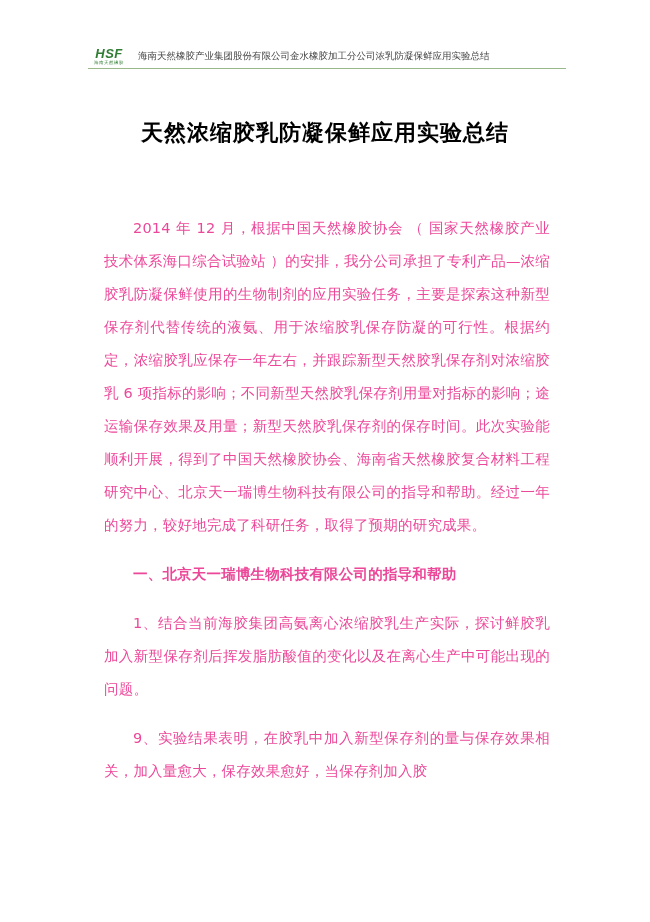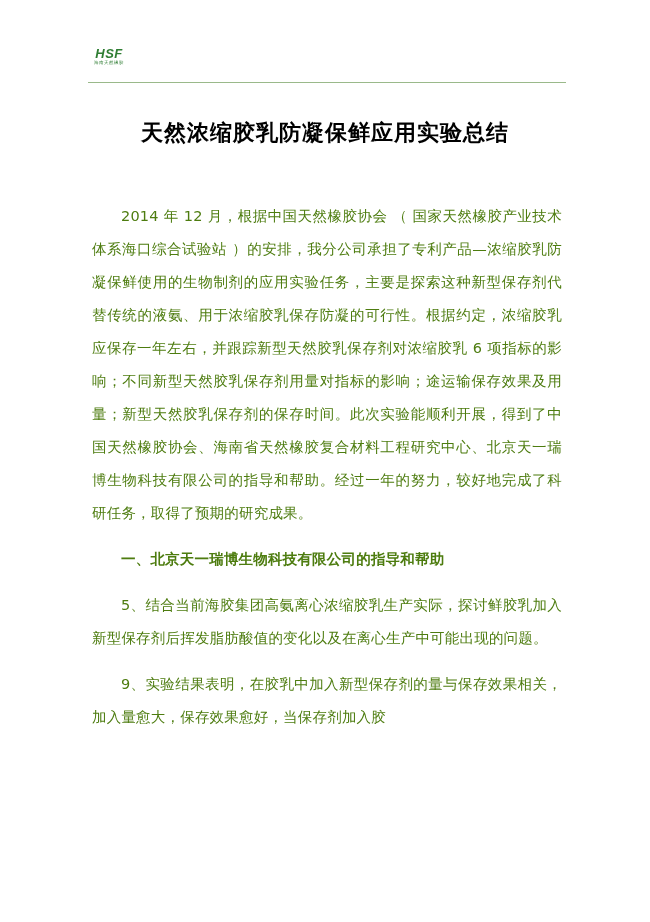--- a/index.html
+++ b/index.html
@@ -24,21 +24,21 @@
 
   
   .header {
     position: absolute;
     left: 88px;
     top: 44px;
     width: 478px;
     display: flex;
     align-items: center;
     gap: 8px;
-    padding-bottom: 14px;
+    padding-bottom: 0;
     border-bottom: 1px solid #9ab98a;
   }
   .logo {
     width: 42px;
     height: 24px;
     background: #ffffff;
     display: flex;
     flex-direction: column;
     align-items: center;
     justify-content: center;
@@ -87,23 +87,23 @@
   .body-area {
     position: absolute;
     left: 88px;
     top: 196px;
     width: 478px;
   }
   .para {
     font-family: "DejaVu Sans", "Liberation Sans", sans-serif;
     font-size: 14.5px;
     line-height: 33px;
-    color: #4d7c0f;
+    color: #ec4899;
     text-align: justify;
-    margin: 4px;
+    margin: 16px;
     letter-spacing: 0.2px;
   }
   .para + .para {
     margin-top: 13px;
   }
   .indent {
     text-indent: 2em;
   }
   .section-head {
     font-weight: bold;
@@ -112,24 +112,25 @@
 </head>
 <body>
 
 <div class="page">
 
   <div class="header">
     <div class="logo">
       <div class="logo-main">HSF</div>
       <div class="logo-sub">海南天然橡胶</div>
     </div>
+    <div class="header-text">海南天然橡胶产业集团股份有限公司金水橡胶加工分公司浓乳防凝保鲜应用实验总结</div>
   </div>
 
   <div class="doc-title">天然浓缩胶乳防凝保鲜应用实验总结</div>
 
   <div class="body-area">
     <p class="para indent">2014 年 12 月，根据中国天然橡胶协会 （ 国家天然橡胶产业技术体系海口综合试验站  ）的安排，我分公司承担了专利产品—浓缩胶乳防凝保鲜使用的生物制剂的应用实验任务，主要是探索这种新型保存剂代替传统的液氨、用于浓缩胶乳保存防凝的可行性。根据约定，浓缩胶乳应保存一年左右，并跟踪新型天然胶乳保存剂对浓缩胶乳 6 项指标的影响；不同新型天然胶乳保存剂用量对指标的影响；途运输保存效果及用量；新型天然胶乳保存剂的保存时间。此次实验能顺利开展，得到了中国天然橡胶协会、海南省天然橡胶复合材料工程研究中心、北京天一瑞博生物科技有限公司的指导和帮助。经过一年的努力，较好地完成了科研任务，取得了预期的研究成果。</p>
     <p class="para indent section-head">一、北京天一瑞博生物科技有限公司的指导和帮助</p>
-    <p class="para indent">5、结合当前海胶集团高氨离心浓缩胶乳生产实际，探讨鲜胶乳加入新型保存剂后挥发脂肪酸值的变化以及在离心生产中可能出现的问题。</p>
+    <p class="para indent">1、结合当前海胶集团高氨离心浓缩胶乳生产实际，探讨鲜胶乳加入新型保存剂后挥发脂肪酸值的变化以及在离心生产中可能出现的问题。</p>
     <p class="para indent">9、实验结果表明，在胶乳中加入新型保存剂的量与保存效果相关，加入量愈大，保存效果愈好，当保存剂加入胶</p>
   </div>
 
 </div>
 
 </body></html>

